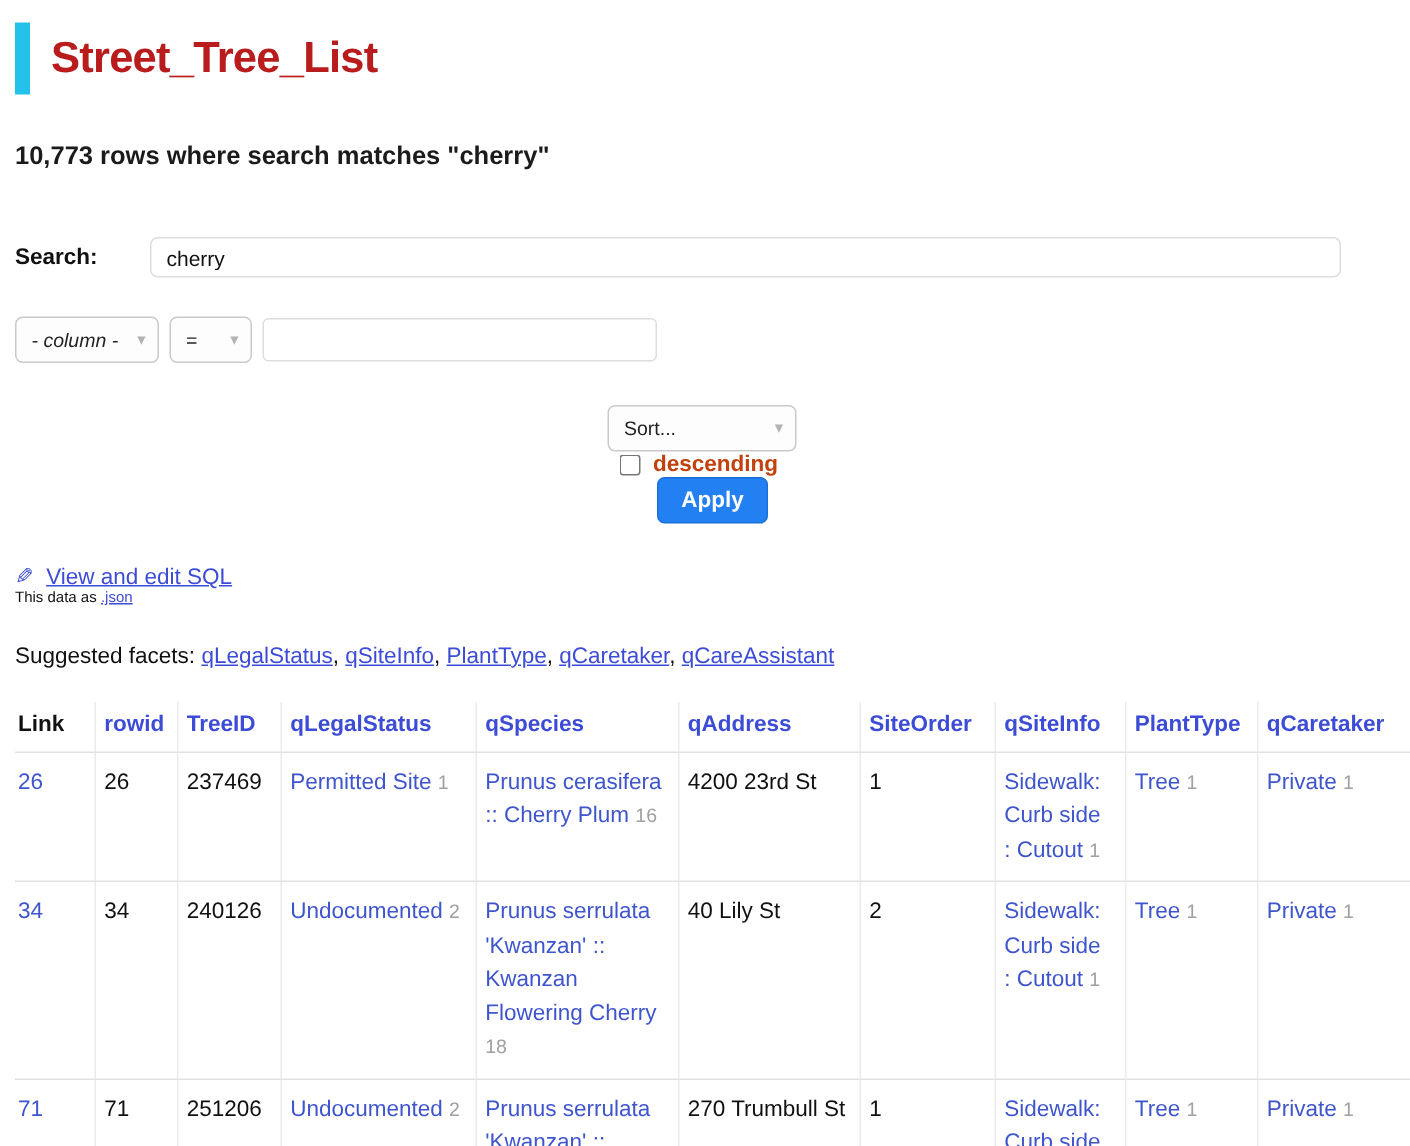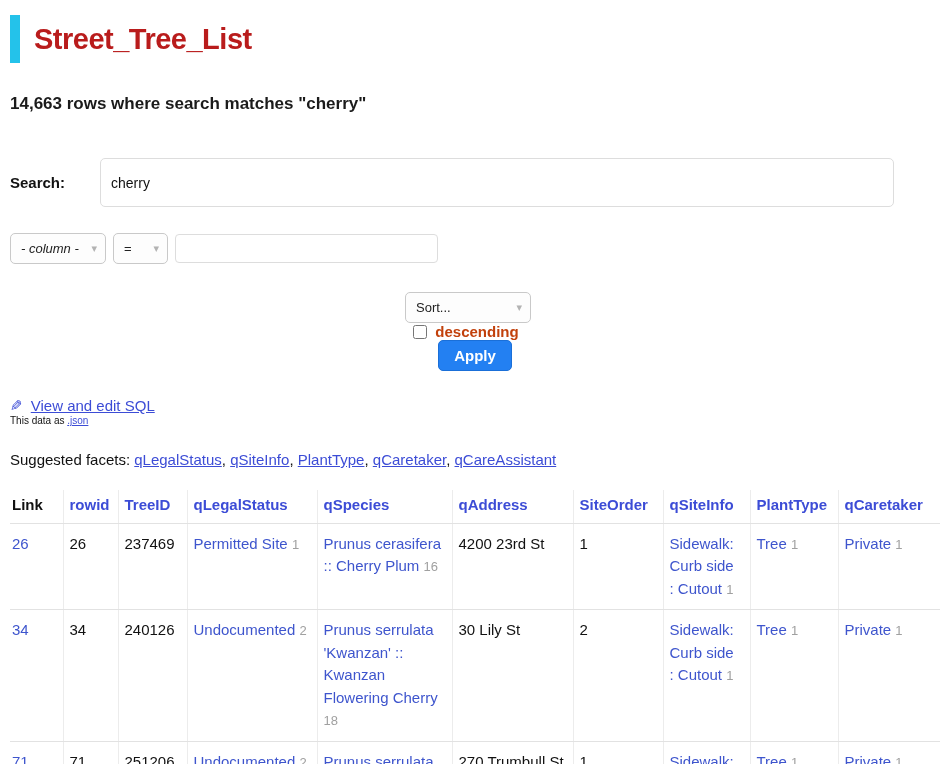--- a/index.html
+++ b/index.html
@@ -17,21 +17,21 @@
     margin: 0 0 0 14px; font-size: 29px; font-weight: bold; color: #b91c1c;
     letter-spacing: -0.5px;
   }
   .summary {
     margin: 31px 0 0 0; font-size: 17px; font-weight: bold; color: #1b1b1b;
   }
   
   .search-row { display: flex; align-items: center; margin-top: 44px; }
   .search-label { font-weight: bold; font-size: 15px; width: 90px; flex: 0 0 90px; }
   .search-input {
-    width: 794px; height: 49px; border: 1px solid #ddd; border-radius: 5px;
+    width: 794px; height: 27px; border: 1px solid #ddd; border-radius: 5px;
     font-size: 14px; padding: 0 10px; color: #111; outline: none;
     font-family: "Liberation Sans", sans-serif;
   }
   
   .filter-row { display: flex; align-items: center; margin-top: 26px; }
   .sort-row   { display: flex; align-items: center; margin-top: 28px; flex-direction: column; }
   .select {
     position: relative; height: 31px; background: #fdfdfd;
     border: 1px solid #c9c9c9; border-radius: 5px;
     display: inline-flex; align-items: center;
@@ -84,21 +84,21 @@
   .count { color: #a0a0a0; font-size: 13px; text-decoration: none; }
 </style>
 </head>
 <body>
 
 <div class="page-header">
   <div class="accent-bar"></div>
   <h1 class="title">Street_Tree_List</h1>
 </div>
 
-<p class="summary">14,663 rows where search matches "cherry"</p>
+<p class="summary">10,773 rows where search matches "cherry"</p>
 
 <div class="search-row">
   <span class="search-label">Search:</span>
   <input class="search-input" type="text" value="cherry" style="">
 </div>
 
 <div class="filter-row">
   <div class="select sel-column">
     <span>- column -</span>
     <span class="chev">▾</span>
@@ -174,21 +174,21 @@
       <td class="col-siteinfo"><a>Sidewalk: Curb side : Cutout</a> <span class="count">1</span></td>
       <td><a>Tree</a> <span class="count">1</span></td>
       <td><a>Private</a> <span class="count">1</span></td>
     </tr>
     <tr>
       <td><a>34</a></td>
       <td>34</td>
       <td>240126</td>
       <td><a>Undocumented</a> <span class="count">2</span></td>
       <td><a>Prunus serrulata 'Kwanzan' :: Kwanzan Flowering Cherry</a> <span class="count">18</span></td>
-      <td>30 Lily St</td>
+      <td>40 Lily St</td>
       <td>2</td>
       <td class="col-siteinfo"><a>Sidewalk: Curb side : Cutout</a> <span class="count">1</span></td>
       <td><a>Tree</a> <span class="count">1</span></td>
       <td><a>Private</a> <span class="count">1</span></td>
     </tr>
     <tr>
       <td><a>71</a></td>
       <td>71</td>
       <td>251206</td>
       <td><a>Undocumented</a> <span class="count">2</span></td>

